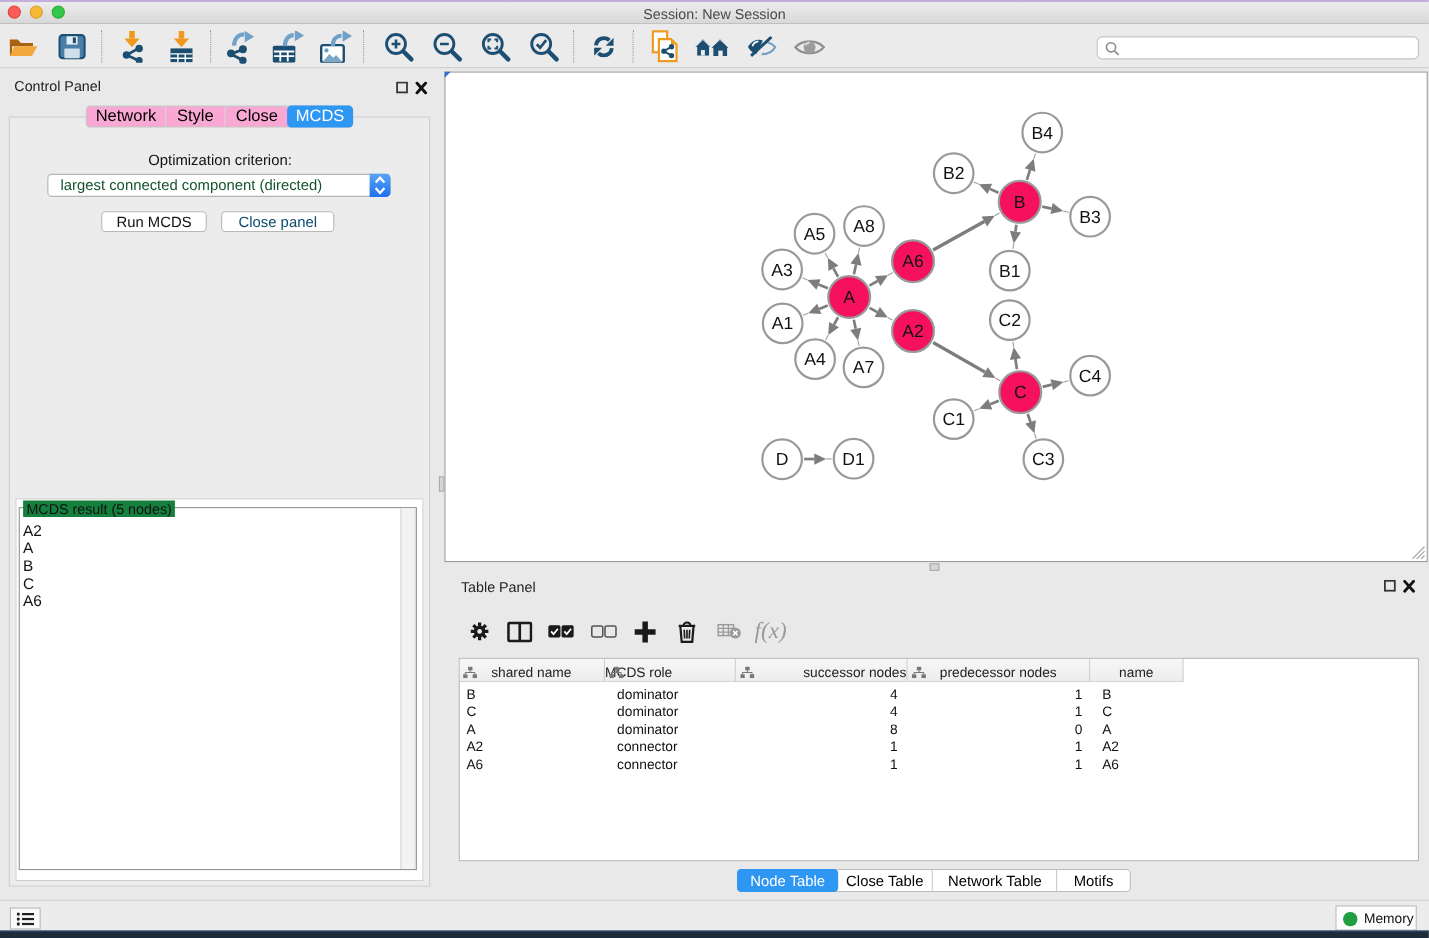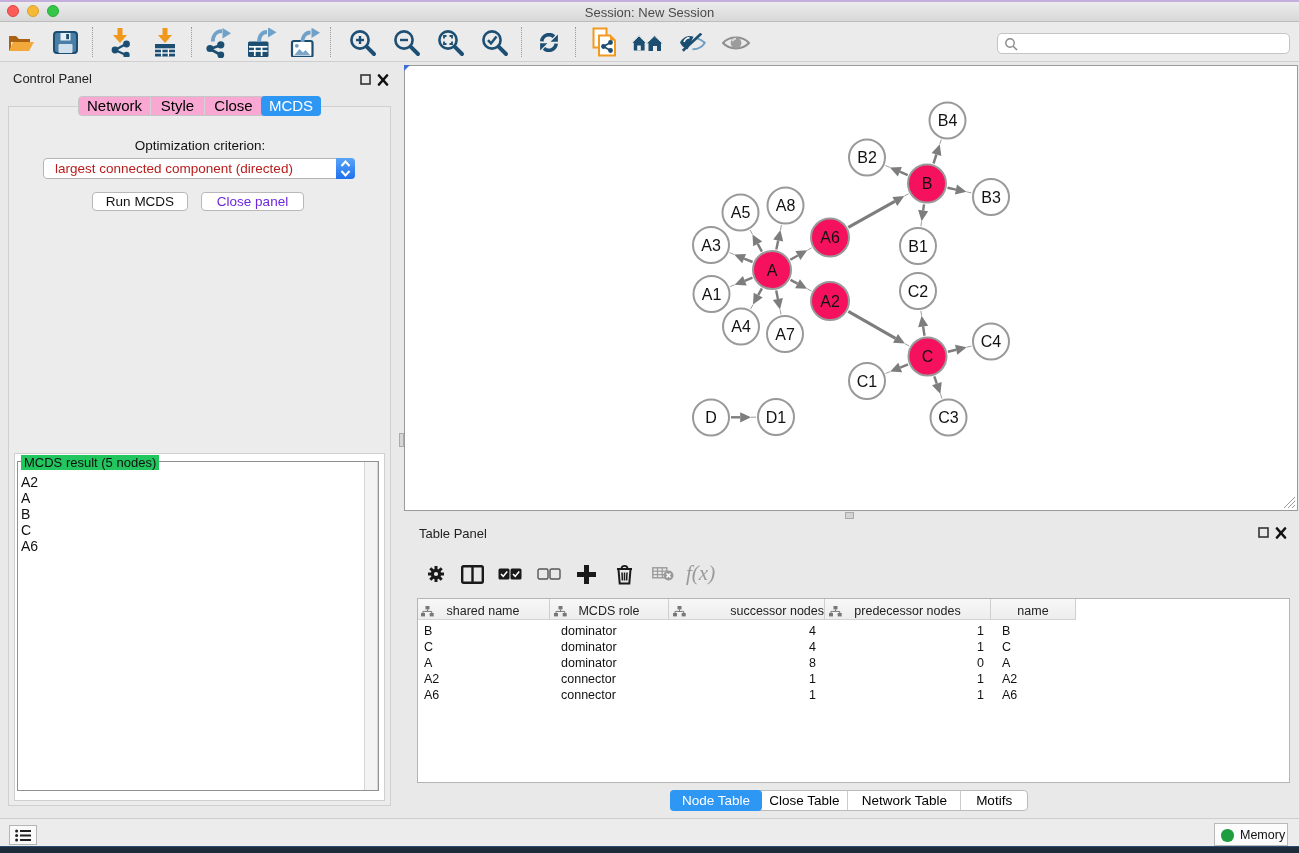--- a/index.html
+++ b/index.html
@@ -169,34 +169,34 @@
   </svg>
 <div class="abs" style="left:8px;top:106px;width:383px;height:700px;background:#ececec;border:1px solid #d0d0d0"></div>
 <div class="abs" style="left:78px;top:96px;width:243px;height:20px;display:flex;background:#f9a8d4;border:1px solid #c6c6c6;border-radius:4px;font-size:15px;line-height:18px;text-align:center">
   <div style="width:72px;border-right:1px solid #d4d4d4">Network</div>
   <div style="width:54px;border-right:1px solid #d4d4d4">Style</div>
   <div style="width:57px">Close</div>
   <div style="width:60px;background:#2e96f3;color:#fff;border-radius:4px;margin:-1px;height:20px;line-height:20px">MCDS</div>
 </div>
 <div class="abs" style="left:0;top:138px;width:400px;text-align:center;font-size:13.5px;color:#111">Optimization criterion:</div>
 <div class="abs" style="left:43px;top:158px;width:312px;height:21px;background:#fff;border:1px solid #b5b5b5;border-radius:4px">
-  <div class="abs" style="left:11px;top:2px;font-size:13.5px;color:#b91c1c">largest connected component (directed)</div>
+  <div class="abs" style="left:11px;top:2px;font-size:13.5px;color:#14532d">largest connected component (directed)</div>
   <div class="abs" style="right:-1px;top:-1px;width:19px;height:21px;border-radius:0 4px 4px 0;background:linear-gradient(#59a5f7,#1e70ee)">
     <svg style="position:absolute;left:3px;top:2px" width="13" height="17" viewBox="0 0 13 17">
         <path d="M2.5,6 L6.5,1.5 L10.5,6" fill="none" stroke="#fff" stroke-width="2"></path>
         <path d="M2.5,11 L6.5,15.5 L10.5,11" fill="none" stroke="#fff" stroke-width="2"></path>
       </svg>
   </div>
 </div>
 <div class="abs" style="left:92px;top:192px;width:96px;height:19px;background:#fff;border:1px solid #b8b8b8;border-radius:4px;text-align:center;font-size:13.5px;line-height:17px;color:#111">Run MCDS</div>
-<div class="abs" style="left:201px;top:192px;width:103px;height:19px;background:#fff;border:1px solid #b8b8b8;border-radius:4px;text-align:center;font-size:13.5px;line-height:17px;color:#6d28d9">Close panel</div>
+<div class="abs" style="left:201px;top:192px;width:103px;height:19px;background:#fff;border:1px solid #b8b8b8;border-radius:4px;text-align:center;font-size:13.5px;line-height:17px;color:#0c4a6e">Close panel</div>
 
 <div class="abs" style="left:14px;top:453px;width:371px;height:348px;background:#fff;border:1px solid #cfcfcf"></div>
 <div class="abs" style="left:17px;top:461px;width:362px;height:330px;border:1px solid #919191"></div>
-<div class="abs" style="left:21px;top:455px;background:#22c55e;padding:0 3px;font-size:13px;color:#111">MCDS result (5 nodes)</div>
+<div class="abs" style="left:21px;top:455px;background:#15803d;padding:0 3px;font-size:13px;color:#111">MCDS result (5 nodes)</div>
 <div class="abs" style="left:364px;top:462px;width:14px;height:328px;background:#f3f3f3;border-left:1px solid #d6d6d6;border-right:1px solid #d6d6d6"></div>
 <div class="abs" style="left:21px;top:474px;font-size:14px;line-height:16.1px;color:#111">A2<br>A<br>B<br>C<br>A6</div>
 
 <div class="abs" style="left:404px;top:65px;width:894px;height:446px;background:#fff;border:1px solid #9b9b9b">
   <svg class="abs" style="left:-1px;top:-1px" width="6" height="6" viewBox="0 0 6 6">
       <polygon points="0,0 6,0 0,6" fill="#3b6fd4"></polygon>
     </svg>
     <svg class="abs" style="right:1px;bottom:1px" width="13" height="13" viewBox="0 0 13 13">
       <g stroke="#9a9a9a" stroke-width="1">
         <line x1="12" y1="1" x2="1" y2="12"></line>
@@ -387,21 +387,21 @@
       <rect x="0" y="7" width="4" height="3.4"></rect>
       <rect x="8.7" y="7" width="4" height="3.4"></rect>
     </g>
     <g stroke="#777" stroke-width="1">
       <line x1="6.5" y1="3.4" x2="6.5" y2="5.4"></line>
       <line x1="2" y1="5.4" x2="10.7" y2="5.4"></line>
       <line x1="2" y1="5.4" x2="2" y2="7"></line>
       <line x1="10.7" y1="5.4" x2="10.7" y2="7"></line>
     </g>
   </svg>
-<div class="abs" style="left:550px;top:599px;width:119px;height:21px;border-right:1px solid #cfcfcf;text-align:center;font-size:12.5px;line-height:25px;color:#222">MCDS role</div>
+<div class="abs" style="left:550px;top:599px;width:119px;height:21px;border-right:1px solid #cfcfcf;font-size:12.5px;line-height:25px;color:#222">MCDS role</div>
 <svg class="abs" style="left:554px;top:606px" width="13" height="11" viewBox="0 0 13 11">
     <g fill="#777">
       <rect x="4.5" y="0" width="4" height="3.4"></rect>
       <rect x="0" y="7" width="4" height="3.4"></rect>
       <rect x="8.7" y="7" width="4" height="3.4"></rect>
     </g>
     <g stroke="#777" stroke-width="1">
       <line x1="6.5" y1="3.4" x2="6.5" y2="5.4"></line>
       <line x1="2" y1="5.4" x2="10.7" y2="5.4"></line>
       <line x1="2" y1="5.4" x2="2" y2="7"></line>

